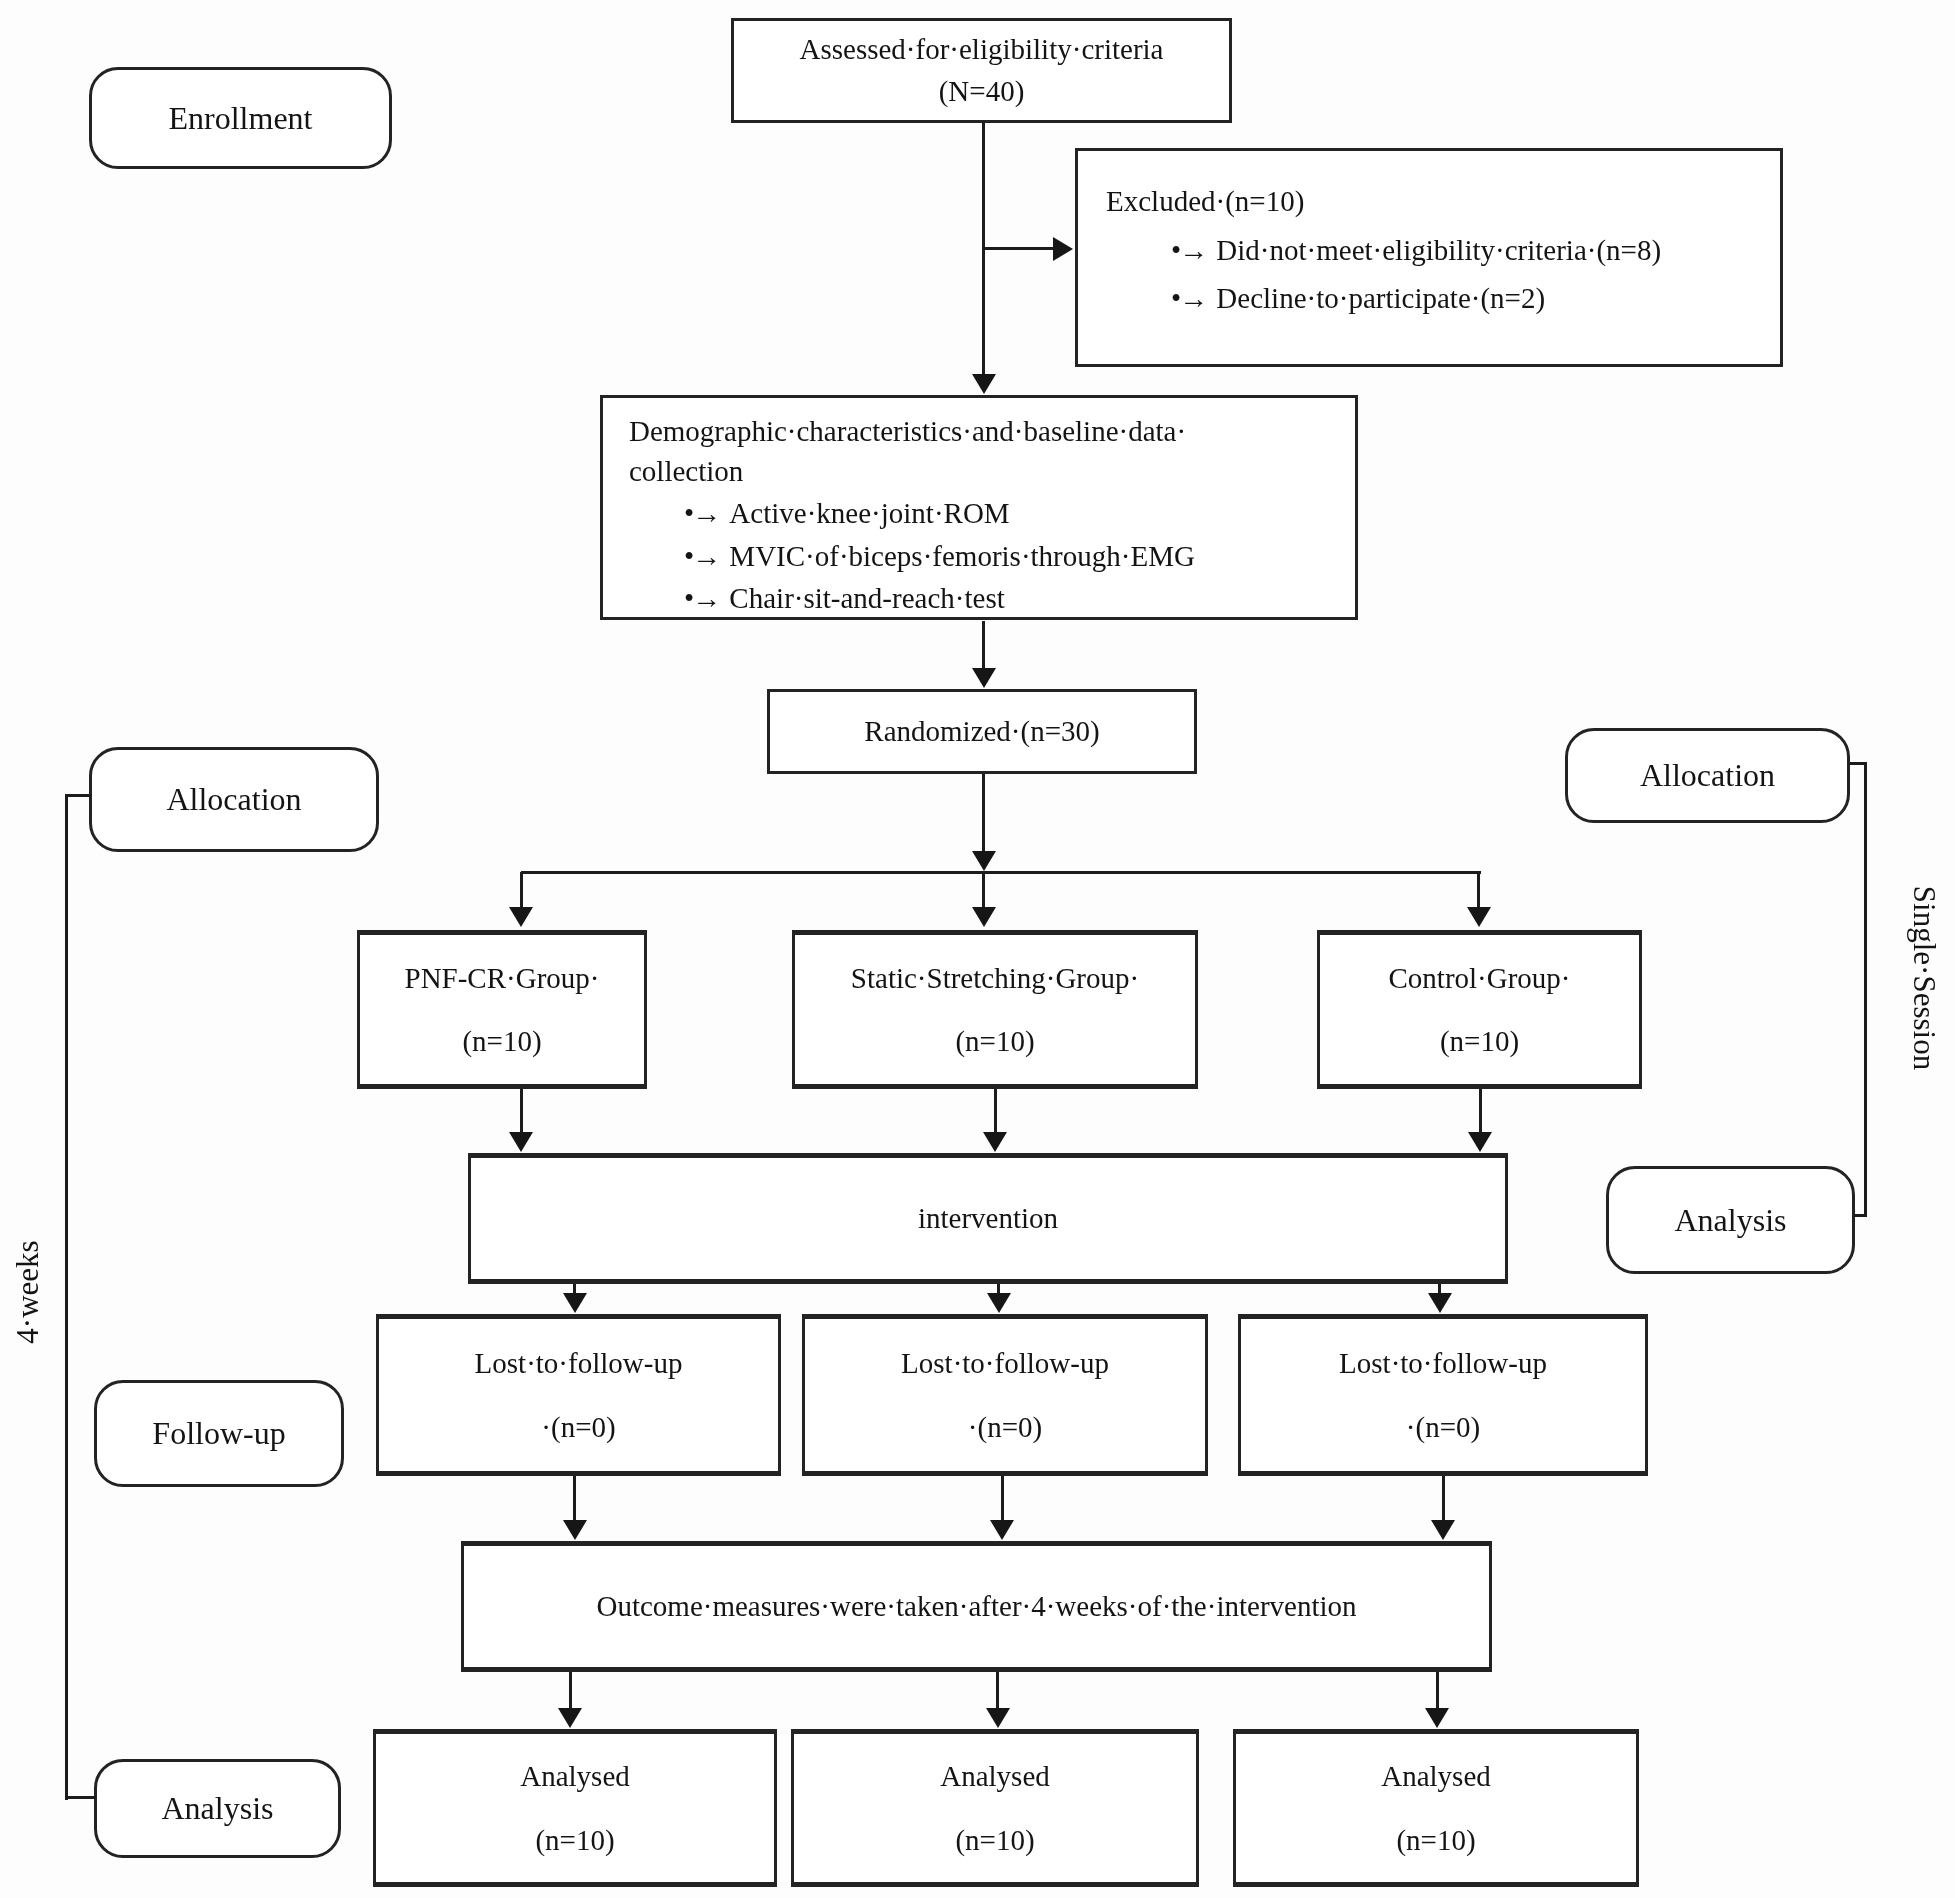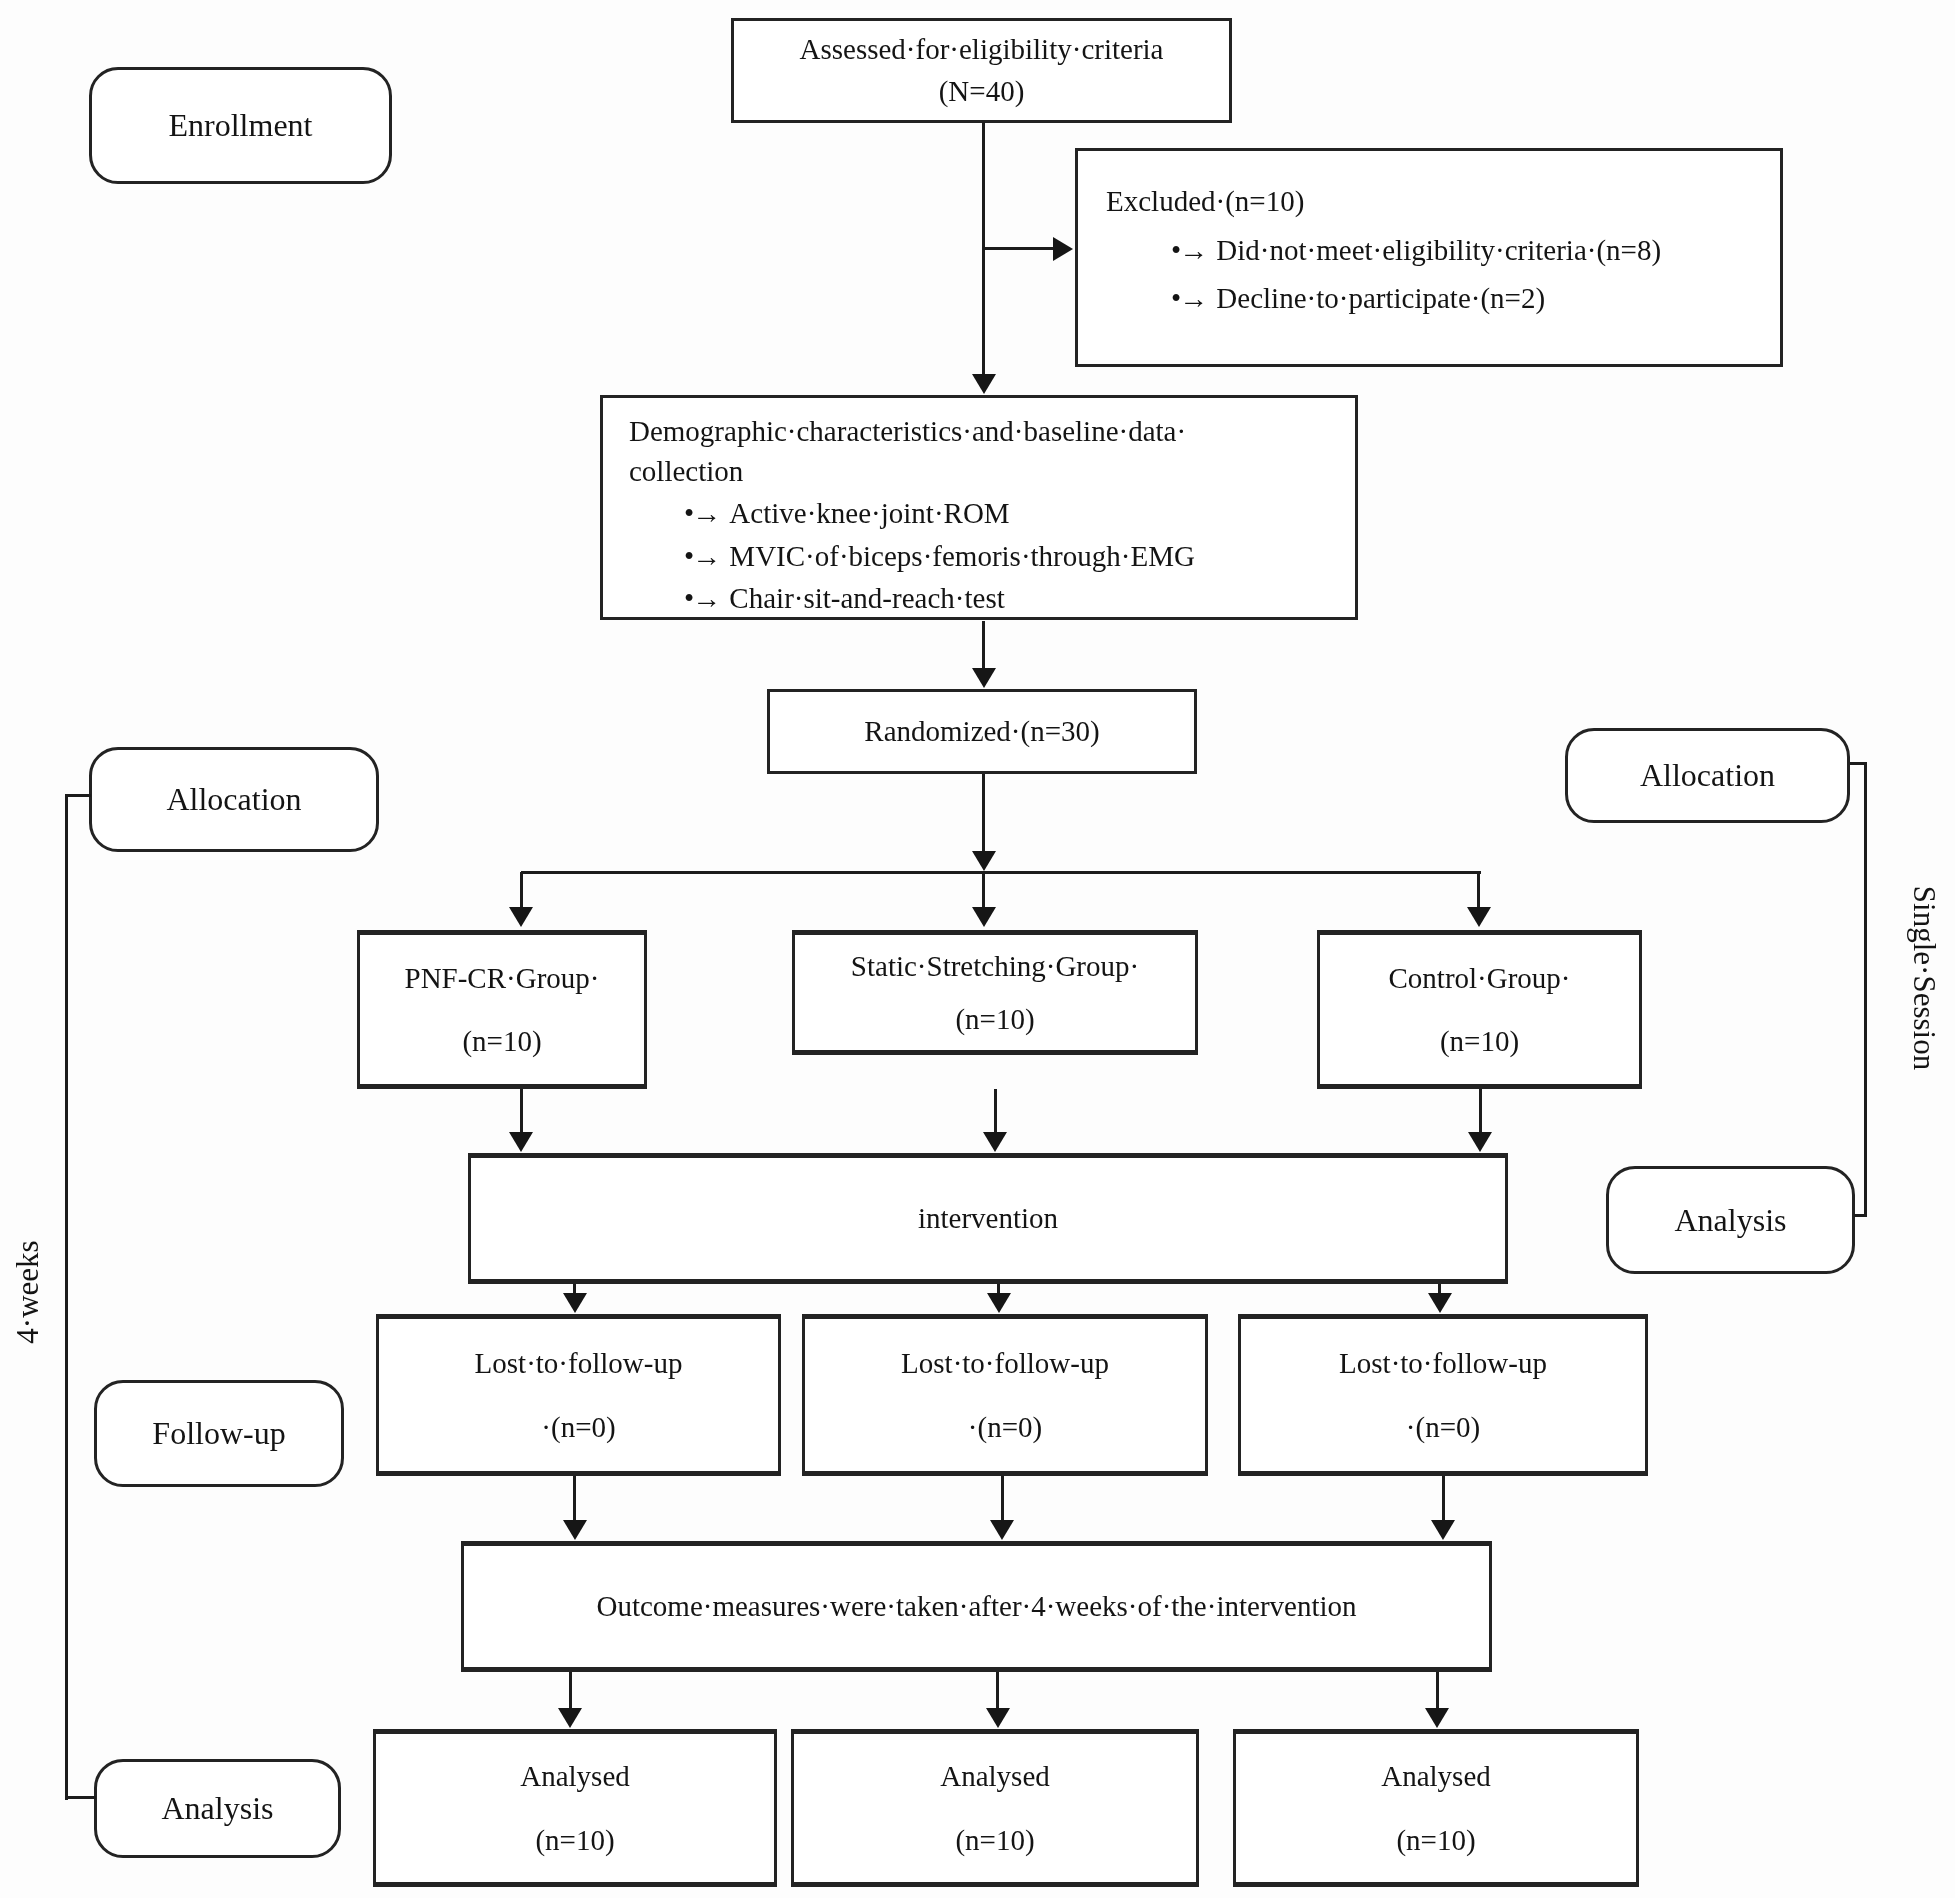--- a/index.html
+++ b/index.html
@@ -37,21 +37,21 @@
   .rot {
     position:absolute; display:flex; align-items:center; justify-content:center;
     font-size:31px; white-space:nowrap;
   }
 </style>
 </head>
 <body>
 
 <div id="stage">
 
-  <div class="label" style="left:89px;top:67px;width:303px;height:117px;">Enrollment</div>
+  <div class="label" style="left:89px;top:67px;width:303px;height:102px;">Enrollment</div>
 
   <div class="label" style="left:89px;top:747px;width:290px;height:105px;">Allocation</div>
 
   <div class="label" style="left:1565px;top:728px;width:285px;height:95px;">Allocation</div>
 
   <div class="label" style="left:1606px;top:1166px;width:249px;height:108px;">Analysis</div>
 
   <div class="label" style="left:94px;top:1380px;width:250px;height:107px;">Follow-up</div>
 
   <div class="label" style="left:94px;top:1759px;width:247px;height:99px;">Analysis</div>
@@ -96,21 +96,21 @@
 
   <div class="box center-col" style="left:767px;top:689px;width:430px;height:85px;">
     <div>Randomized·(n=30)</div>
   </div>
 
   <div class="box spread-col hthick" style="left:357px;top:930px;width:290px;height:159px;">
     <div>PNF-CR·Group·</div>
     <div>(n=10)</div>
   </div>
 
-  <div class="box spread-col hthick" style="left:792px;top:930px;width:406px;height:125px;">
+  <div class="box spread-col hthick" style="left:792px;top:930px;width:406px;height:159px;">
     <div>Static·Stretching·Group·</div>
     <div>(n=10)</div>
   </div>
 
   <div class="box spread-col hthick" style="left:1317px;top:930px;width:325px;height:159px;">
     <div>Control·Group·</div>
     <div>(n=10)</div>
   </div>
 
   <div class="box center-col hthick" style="left:468px;top:1153px;width:1040px;height:131px;">

